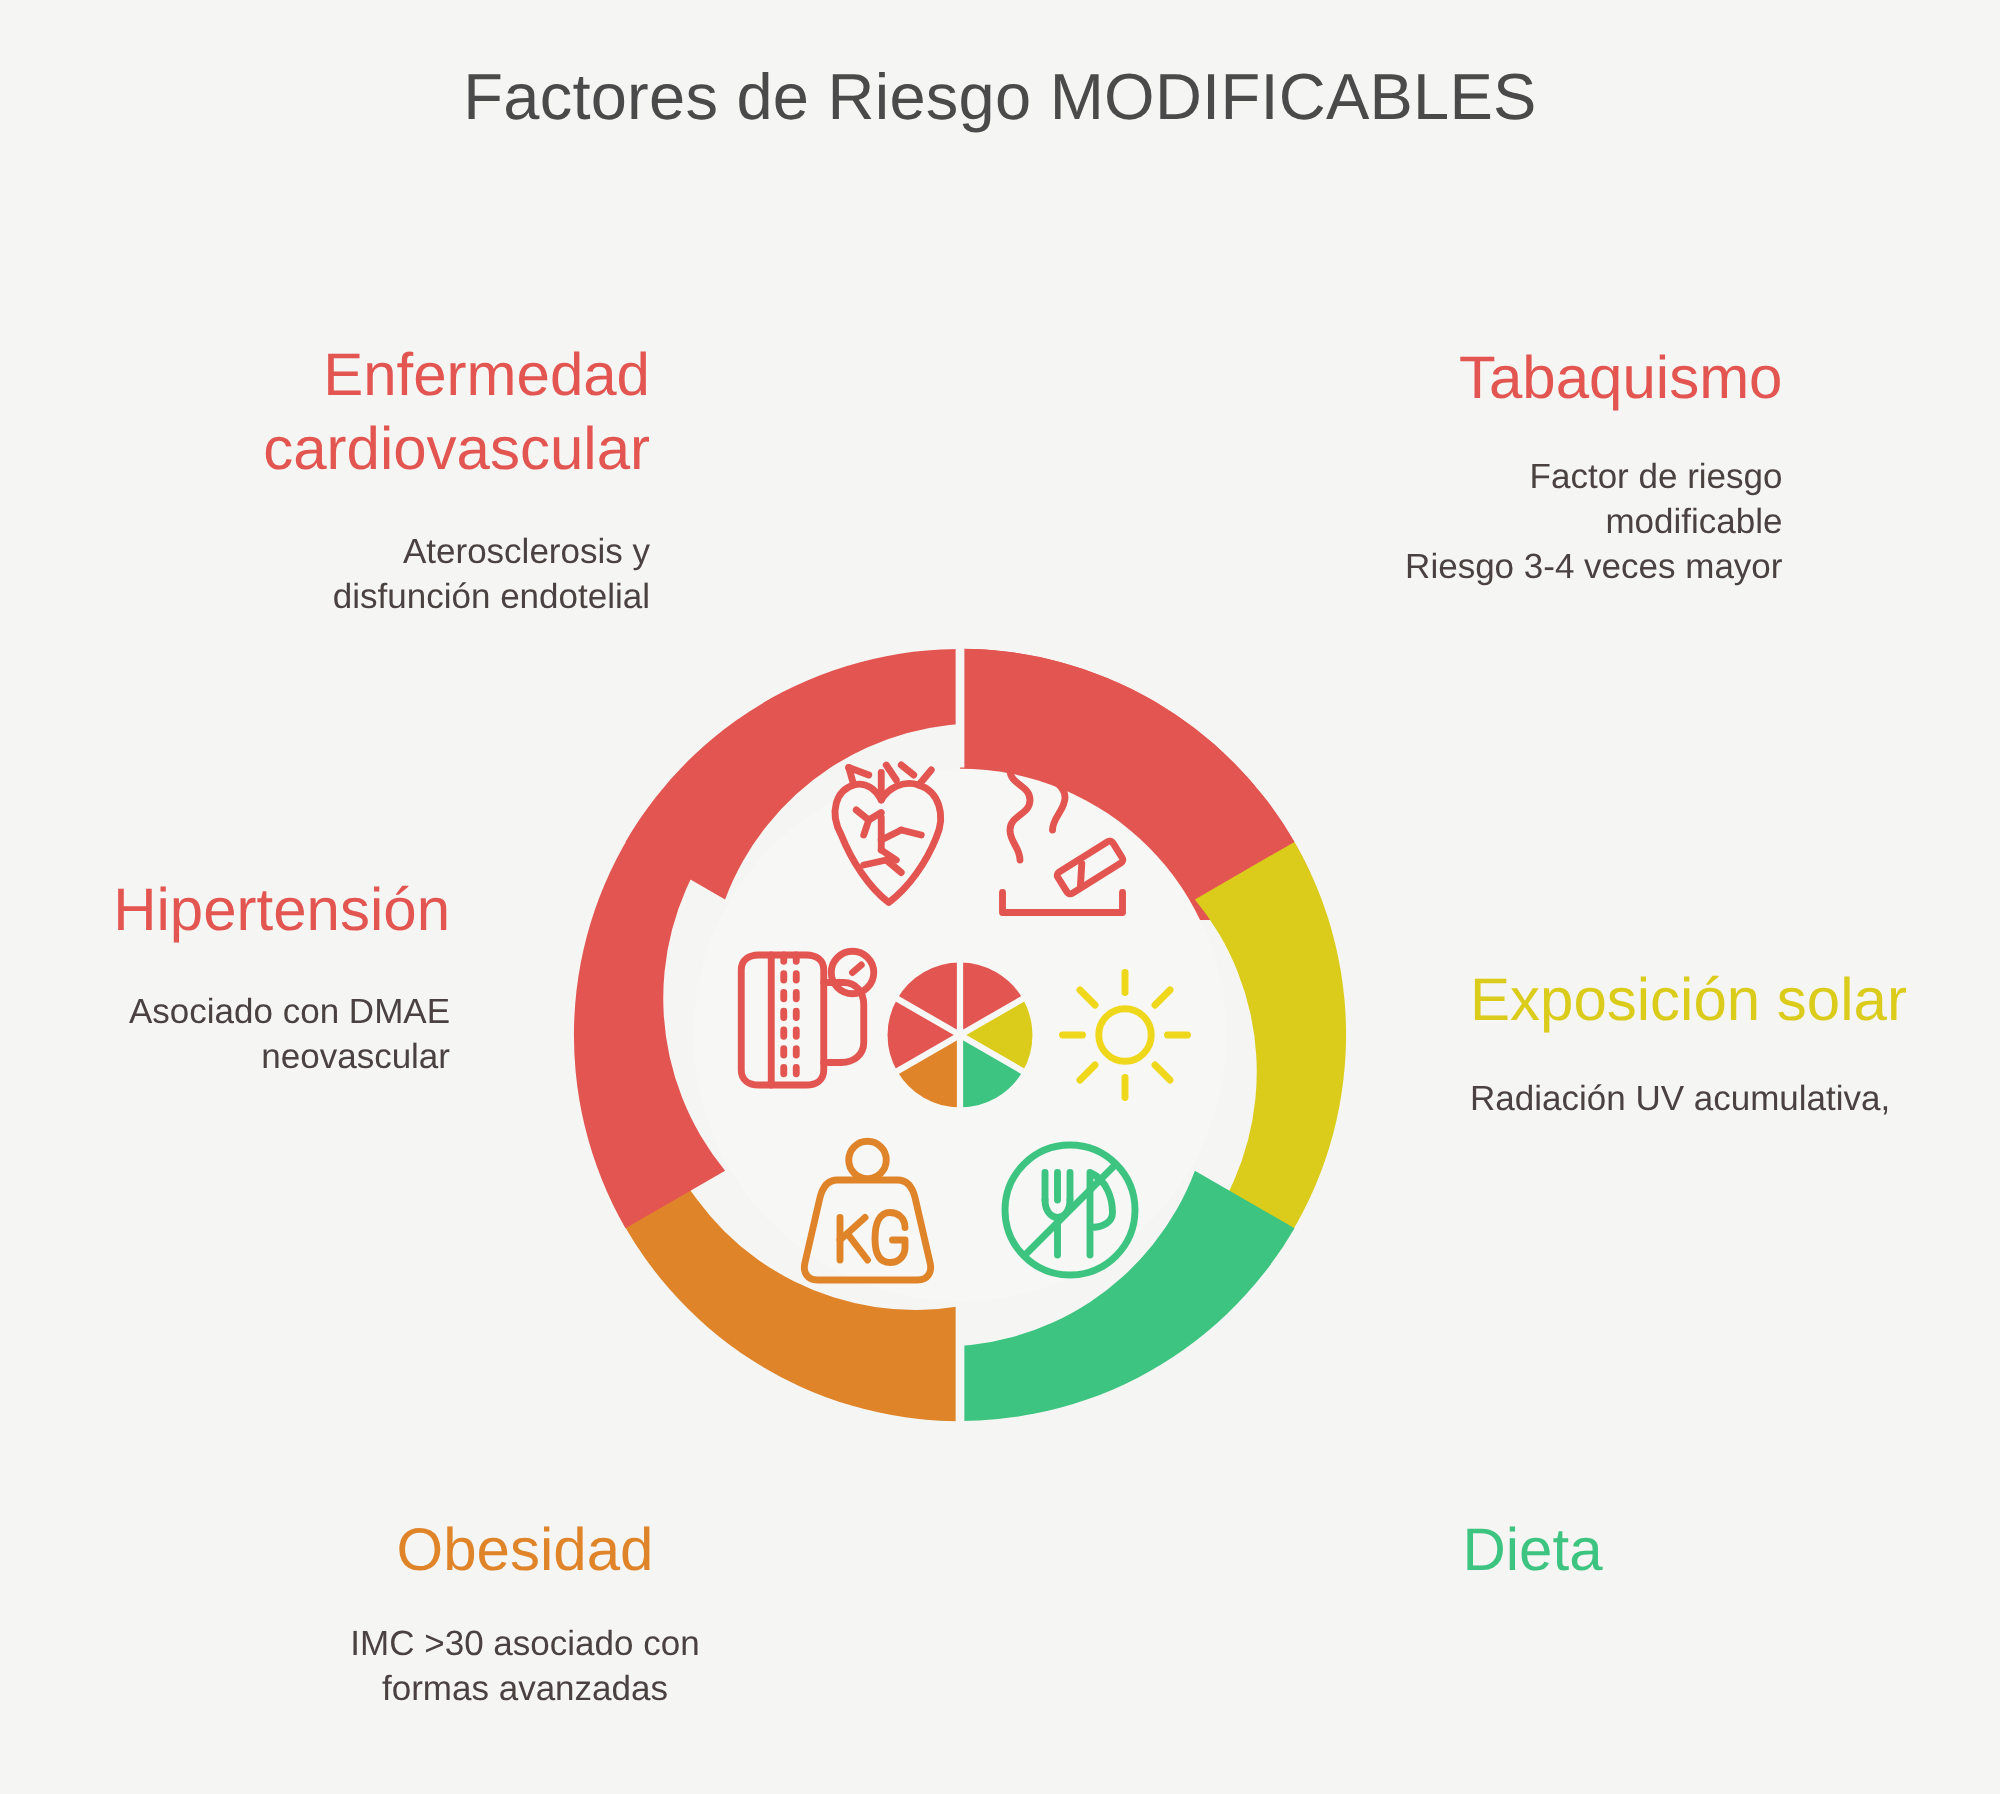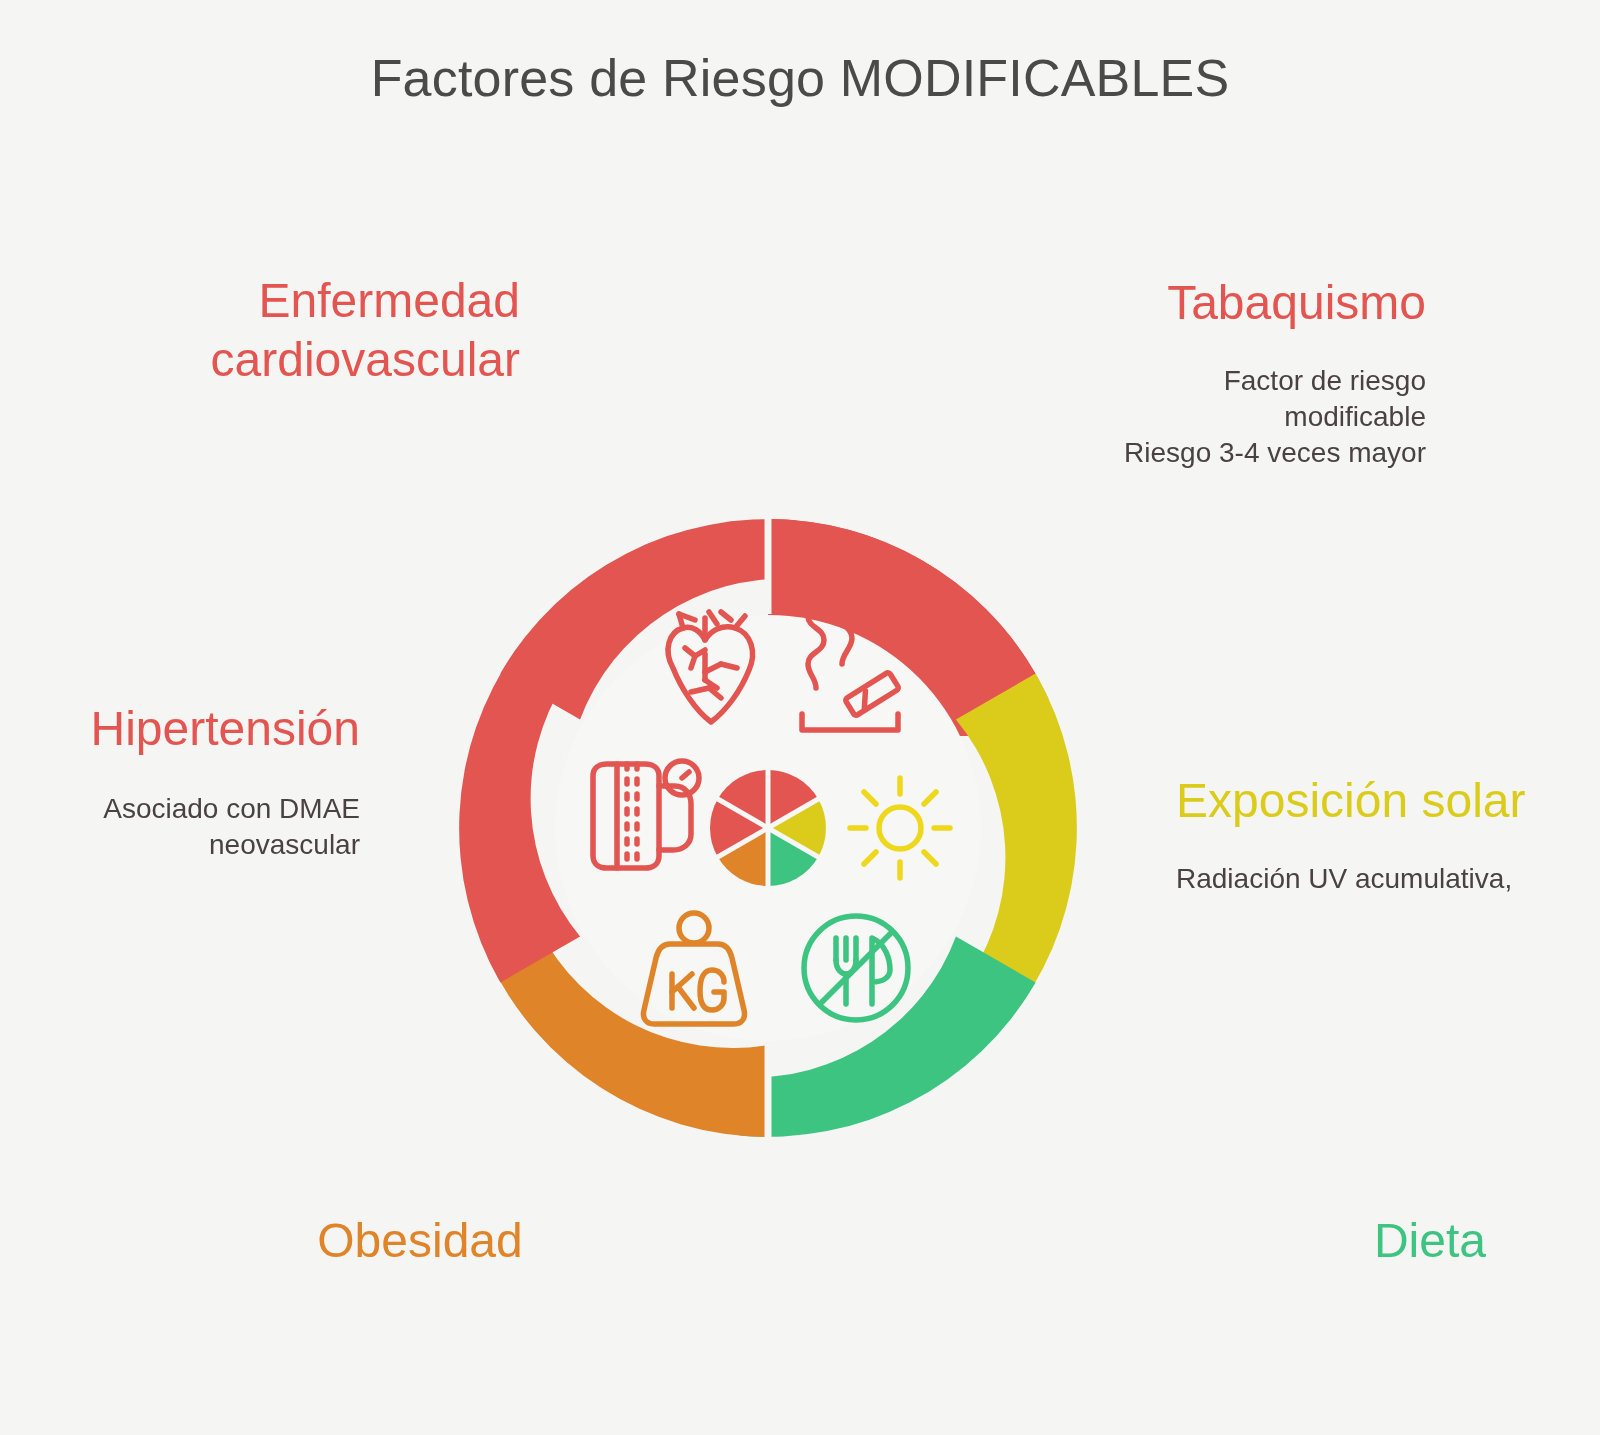--- a/index.html
+++ b/index.html
@@ -78,21 +78,21 @@
     left: 1176px; top: 772px; width: 470px; text-align: left;
   }
   #callout-exposicion .c-body { margin-top: 30px; }
 
   #callout-obesidad {
     left: 200px; top: 1212px; width: 440px; text-align: center;
   }
   #callout-obesidad .c-body { margin-top: 26px; }
 
   #callout-dieta {
-    left: 966px; top: 1212px; width: 520px; text-align: right;
+    left: 966px; top: 1212px; width: 520px; text-align: center;
   }
   #callout-dieta .c-body { margin-top: 26px; }
 </style>
 </head>
 <body>
 
 <h1 class="page-title">Factores de Riesgo MODIFICABLES</h1>
 
 <div class="wheel-wrap">
   <svg viewBox="0 0 772 772" width="772" height="772" aria-hidden="true">
@@ -273,20 +273,22 @@
         <line x1="-52" y1="-30" x2="52" y2="30"></line>
         <line x1="-52" y1="30" x2="52" y2="-30"></line>
       </g>
     </g>
   </svg>
 </div>
 
 <div class="callout" id="callout-cardiovascular">
   <div class="c-title" style="color:#E35550; white-space:pre-line;">Enfermedad
 cardiovascular</div>
+  <div class="c-body">Aterosclerosis y
+disfunción endotelial</div>
 </div>
 
 <div class="callout" id="callout-tabaquismo">
   <div class="c-title" style="color:#E35550; white-space:pre-line;">Tabaquismo</div>
   <div class="c-body">Factor de riesgo
 modificable
 Riesgo 3-4 veces mayor</div>
 </div>
 
 <div class="callout" id="callout-hipertension">
@@ -295,17 +297,19 @@
 neovascular</div>
 </div>
 
 <div class="callout" id="callout-exposicion">
   <div class="c-title" style="color:#DBCC1C; white-space:pre-line;">Exposición solar</div>
   <div class="c-body" style="white-space:nowrap;">Radiación UV acumulativa,</div>
 </div>
 
 <div class="callout" id="callout-obesidad">
   <div class="c-title" style="color:#E08429; white-space:pre-line;">Obesidad</div>
+  <div class="c-body">IMC &gt;30 asociado con
+formas avanzadas</div>
 </div>
 
 <div class="callout" id="callout-dieta">
   <div class="c-title" style="color:#3DC481; white-space:pre-line;">Dieta</div>
 </div>
 
 </body></html>

